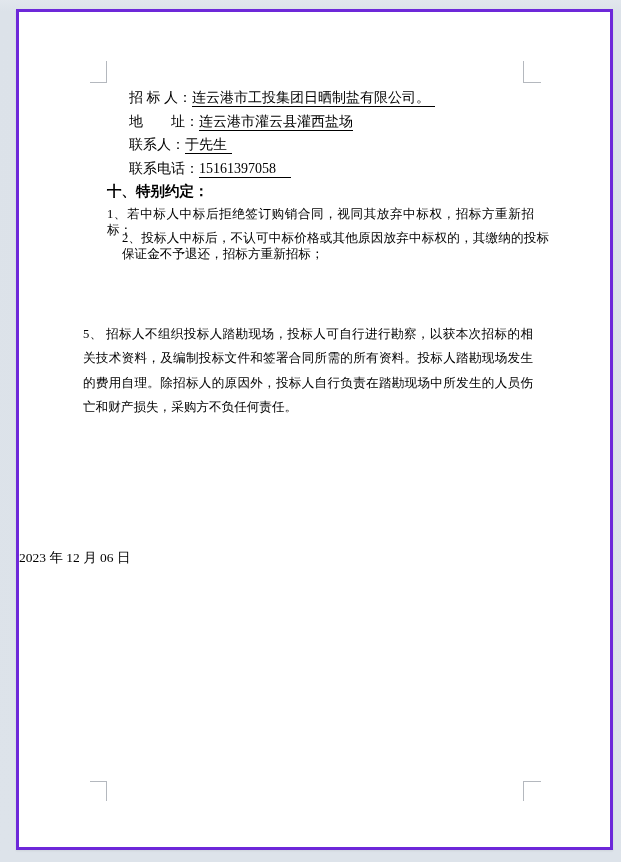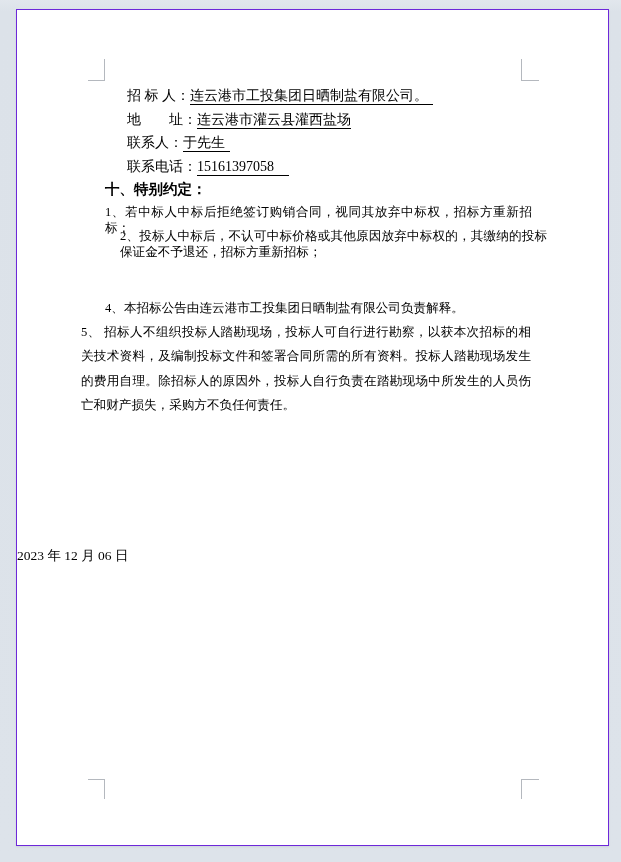--- a/index.html
+++ b/index.html
@@ -12,21 +12,21 @@
     font-family: "Liberation Serif", "DejaVu Serif", serif;
     color: #000000;
   }
   .paper {
     position: absolute;
     left: 16px;
     top: 9px;
     width: 591px;
     height: 835px;
     background: #ffffff;
-    border: 1px solid #6d28d9;
+    border: 3px solid #6d28d9;
     box-shadow: 0 1px 2px rgba(0,0,0,0.07);
   }
   
   .mark { position: absolute; }
   .mark.tl { left: 71px;  top: 49px;  width: 16px; height: 21px;
              border-right: 1px solid #b4b8be; border-bottom: 1px solid #b4b8be; }
   .mark.tr { left: 504px; top: 49px;  width: 17px; height: 21px;
              border-left: 1px solid #b4b8be;  border-bottom: 1px solid #b4b8be; }
   .mark.bl { left: 71px;  top: 769px; width: 16px; height: 19px;
              border-right: 1px solid #b4b8be; border-top: 1px solid #b4b8be; }
@@ -102,18 +102,17 @@
     <div class="row"><span>招 标 人：</span><span class="u tail-sm">连云港市工投集团日晒制盐有限公司。</span></div>
     <div class="row"><span>地　　址：</span><span class="u">连云港市灌云县灌西盐场</span></div>
     <div class="row"><span>联系人：</span><span class="u tail-sm">于先生</span></div>
     <div class="row"><span>联系电话：</span><span class="u tail-lg">15161397058</span></div>
   </div>
 
   <div class="heading">十、特别约定：</div>
 
   <p id="p1" class="clause">1、若中标人中标后拒绝签订购销合同，视同其放弃中标权，招标方重新招标；</p>
   <p id="p2" class="clause">2、投标人中标后，不认可中标价格或其他原因放弃中标权的，其缴纳的投标保证金不予退还，招标方重新招标；</p>
-  <p id="p4" class="clause">4、本招标公告由连云港市工投集团日晒制盐有限公司负责解释。</p>
   <p id="p5" class="clause wide">5、 招标人不组织投标人踏勘现场，投标人可自行进行勘察，以获本次招标的相关技术资料，及编制投标文件和签署合同所需的所有资料。投标人踏勘现场发生的费用自理。除招标人的原因外，投标人自行负责在踏勘现场中所发生的人员伤亡和财产损失，采购方不负任何责任。</p>
 
   <div class="date-line">2023 年 12 月 06 日</div>
 
 </div>
 
 </body></html>

